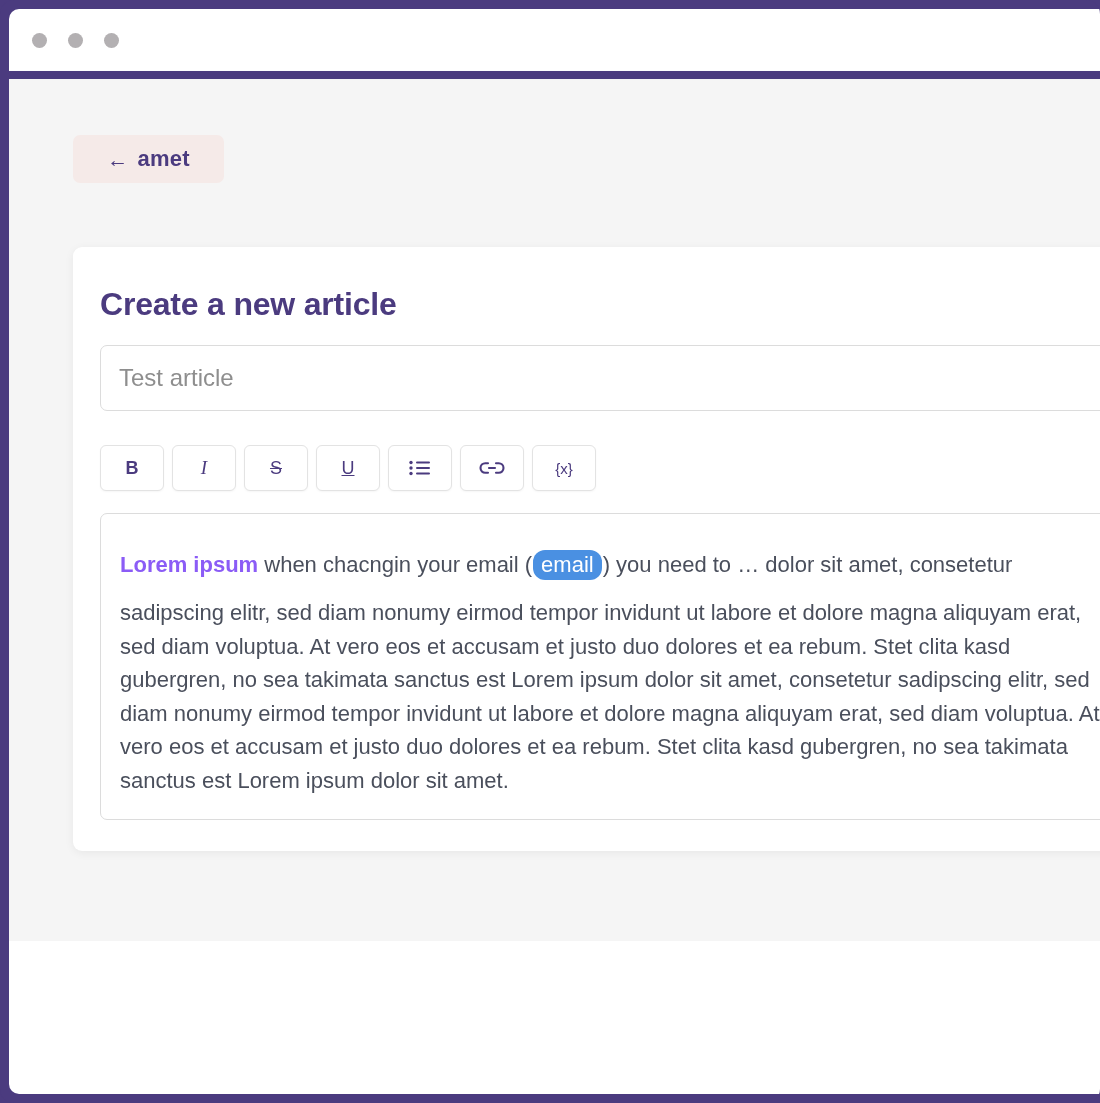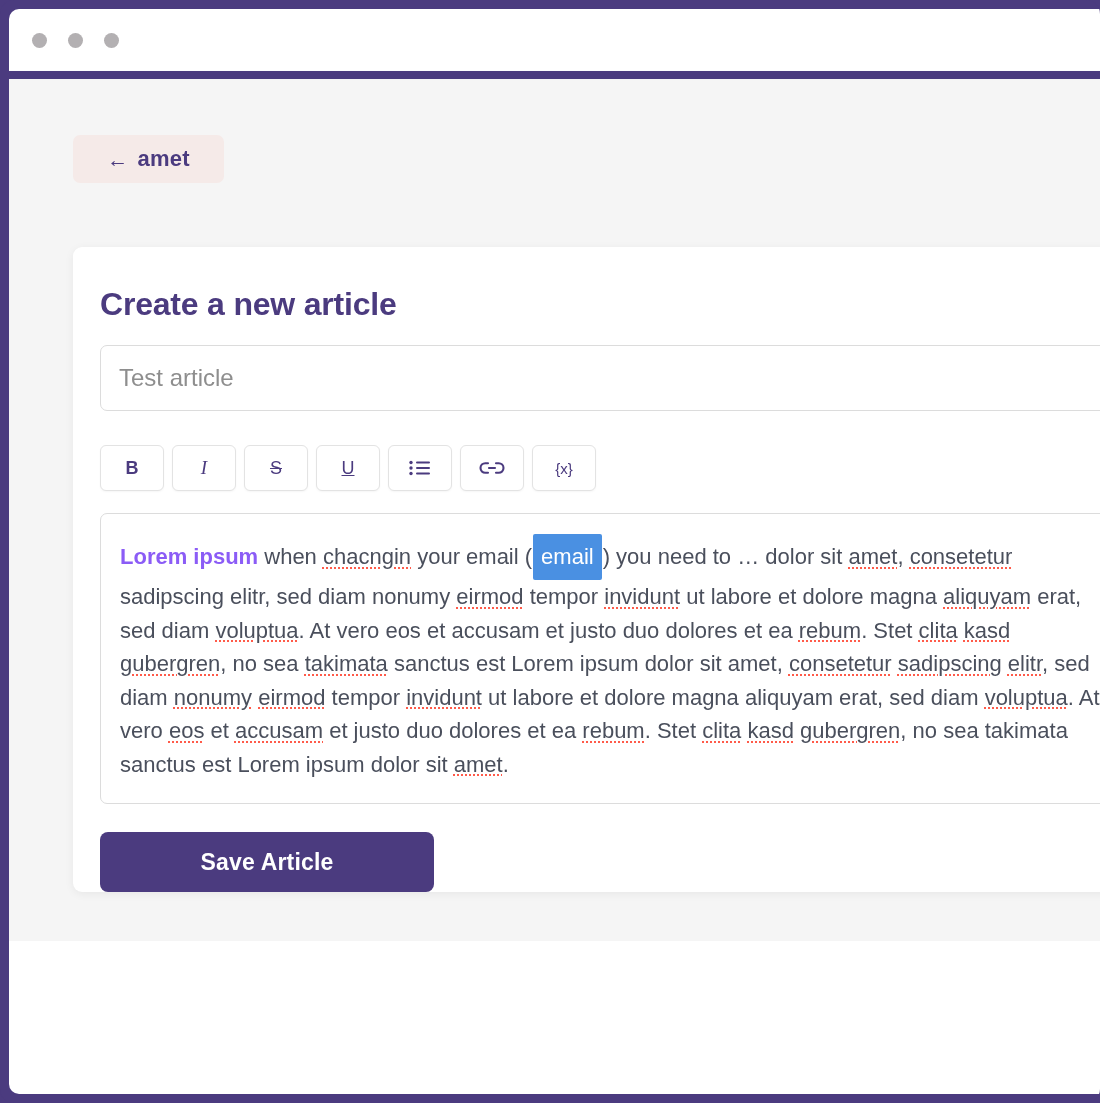--- a/index.html
+++ b/index.html
@@ -177,34 +177,33 @@
     padding: 20px 19px 22px 19px;
     font-size: 22px;
     line-height: 33.5px;
     color: #4a4f5c;
     background: #ffffff;
     white-space: normal;
     overflow: hidden;
   }
   .editor b, .editor strong { color: #8b5cf6; font-weight: bold; }
   .sp { 
-    text-decoration: underline;
     text-decoration-style: dotted;
     text-decoration-color: #ff5b4a;
     text-decoration-thickness: 2px;
     text-underline-offset: 3px;
   }
   .chip {
     display: inline-block;
     background: #4a90e2;
     color: #ffffff;
-    border-radius: 2px;
-    padding: 8px 8px;
+    border-radius: 12px;
+    padding: 0 8px;
     line-height: 30px;
-    margin: 0 1px;
+    margin: 16px 1px;
   }
 
   
   .save-button {
     display: block;
     margin-top: 28px;
     width: 334px;
     height: 60px;
     background: #4b3b7f;
     border: none;
@@ -278,16 +277,15 @@
             </svg>
           </span>
         </button>
         <button class="tool-btn var">
           <span>{x}</span>
         </button>
       </div>
 
       <div class="editor" contenteditable="true" style=""><b>Lorem ipsum</b><span> when </span><span class="sp">chacngin</span><span> your email (</span><span class="chip">email</span><span>) you need to … dolor sit </span><span class="sp">amet</span><span>, </span><span class="sp">consetetur</span><span> sadipscing elitr, sed diam nonumy </span><span class="sp">eirmod</span><span> tempor </span><span class="sp">invidunt</span><span> ut labore et dolore magna </span><span class="sp">aliquyam</span><span> erat, sed diam </span><span class="sp">voluptua</span><span>. At vero eos et accusam et justo duo dolores et ea </span><span class="sp">rebum</span><span>. Stet </span><span class="sp">clita</span><span> </span><span class="sp">kasd</span><span> </span><span class="sp">gubergren</span><span>, no sea </span><span class="sp">takimata</span><span> sanctus est Lorem ipsum dolor sit amet, </span><span class="sp">consetetur</span><span> </span><span class="sp">sadipscing</span><span> </span><span class="sp">elitr</span><span>, sed diam </span><span class="sp">nonumy</span><span> </span><span class="sp">eirmod</span><span> tempor </span><span class="sp">invidunt</span><span> ut labore et dolore magna aliquyam erat, sed diam </span><span class="sp">voluptua</span><span>. At vero </span><span class="sp">eos</span><span> et </span><span class="sp">accusam</span><span> et justo duo dolores et ea </span><span class="sp">rebum</span><span>. Stet </span><span class="sp">clita</span><span> </span><span class="sp">kasd</span><span> </span><span class="sp">gubergren</span><span>, no sea takimata sanctus est Lorem ipsum dolor sit </span><span class="sp">amet</span><span>.</span></div>
 
-      <button class="save-button">Save Article</button>
     </div>
   </div>
 </div>
 
 </body></html>

